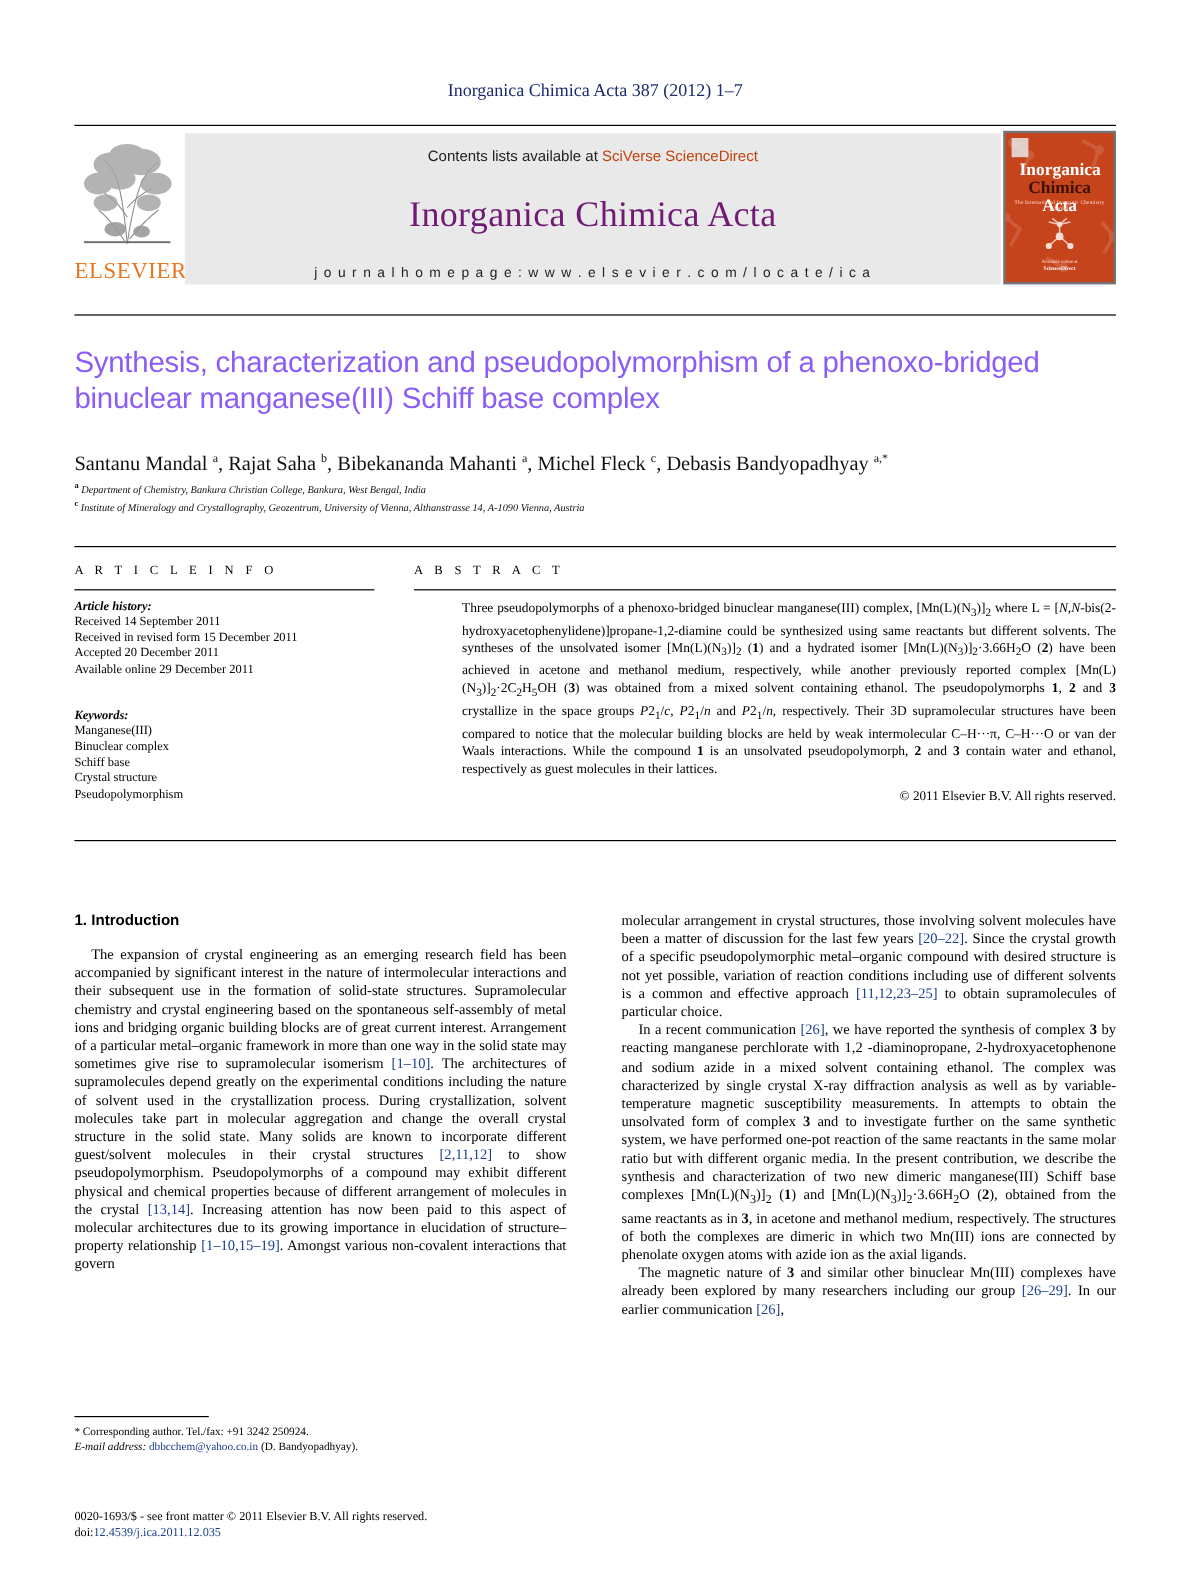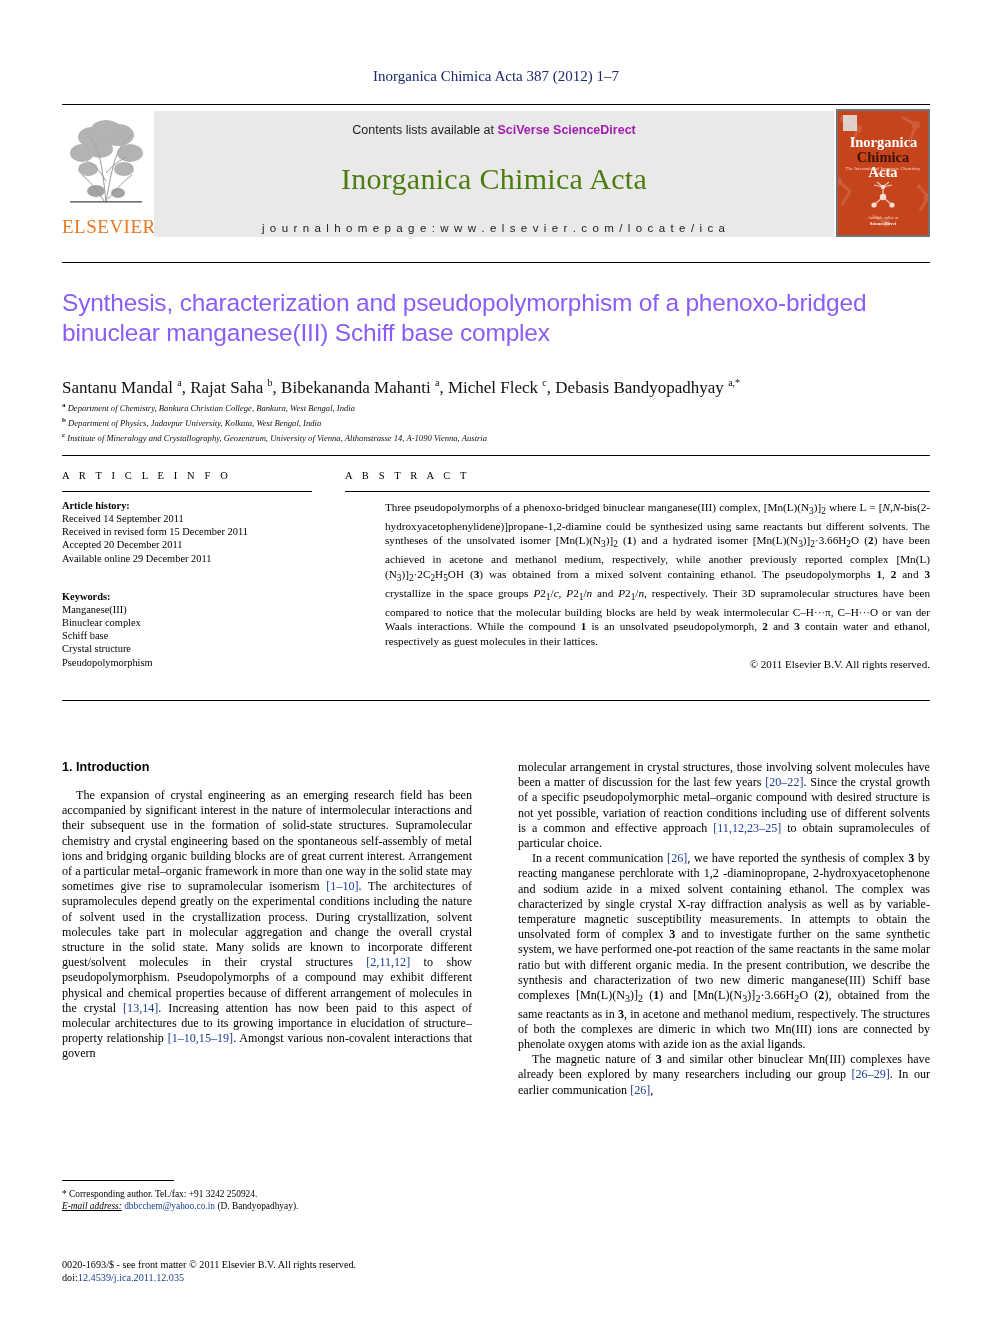--- a/index.html
+++ b/index.html
@@ -66,26 +66,26 @@
     width: 680px; height: 126px;
     background: #e9e9e9;
     text-align: center;
   }
   .contents-line {
     margin-top: 12px;
     font-size: 12.5px;
     font-family: "Liberation Sans", sans-serif;
     color: #222;
   }
-  .contents-line .sd { color: #a21caf; font-weight: bold; }
+  .contents-line .sd { color: #c2410c; }
   .journal-title {
     margin-top: 25px;
     font-size: 30px;
     font-family: "Liberation Serif", serif;
-    color: #4d7c0f;
+    color: #701a75;
     letter-spacing: 0.3px;
   }
   .homepage-line {
     margin-top: 26px;
     font-size: 11.5px;
     font-family: "Liberation Sans", sans-serif;
     letter-spacing: 1.1px;
     color: #222;
   }
   .cover-thumb {
@@ -216,20 +216,21 @@
     color: #000;
   }
   .hairline {
     border-top: 0.9px solid #000;
     margin-top: 10px;
     margin-bottom: 8px;
   }
   .hairline.narrow { width: 250px; }
   .hairline.wide { width: 585px; }
   .info-head {
+    font-style: italic;
     font-weight: bold;
     font-size: 10.4px;
     margin-bottom: 1px;
   }
   .info-line {
     font-size: 10.4px;
     line-height: 13.2px;
   }
   .kw-block { margin-top: 26px; }
   .abstract-body {
@@ -283,21 +284,21 @@
     width: 112px;
     border-top: 0.9px solid #000;
     margin-bottom: 7px;
   }
   .foot-line {
     font-size: 9.4px;
     line-height: 12.4px;
     padding-left: 10px;
     text-indent: -10px;
   }
-  .foot-line em { font-style: italic; text-decoration: underline; }
+  .foot-line em { font-style: italic; }
   .link { color: #1a3d8f; }
 
   .imprint {
     position: absolute;
     left: 62px; top: 1258px;
     width: 420px;
     font-size: 10.2px;
     line-height: 13px;
   }
 </style>
@@ -393,21 +394,20 @@
         </div>
       </div>
     </div>
   </div>
 
   <div class="title-rule-top"></div>
   <div class="article-title">Synthesis, characterization and pseudopolymorphism of a phenoxo-bridged binuclear manganese(III) Schiff base complex</div>
   <div class="authors">Santanu Mandal <sup>a</sup>, Rajat Saha <sup>b</sup>, Bibekananda Mahanti <sup>a</sup>, Michel Fleck <sup>c</sup>, Debasis Bandyopadhyay <sup>a,<span class="star">*</span></sup></div>
   <div class="affiliations">
     <div><sup>a</sup> <span>Department of Chemistry, Bankura Christian College, Bankura, West Bengal, India</span></div>
-    <div><sup>b</sup> <span>Department of Physics, Jadavpur University, Kolkata, West Bengal, India</span></div>
     <div><sup>c</sup> <span>Institute of Mineralogy and Crystallography, Geozentrum, University of Vienna, Althanstrasse 14, A-1090 Vienna, Austria</span></div>
   </div>
 
   <div class="panel-rule-top"></div>
 
   <div class="info-col">
     <div class="sec-label">A R T I C L E    I N F O</div>
     <div class="hairline narrow"></div>
     <div class="info-head">Article history:</div>
     <div class="info-line">Received 14 September 2011</div>

